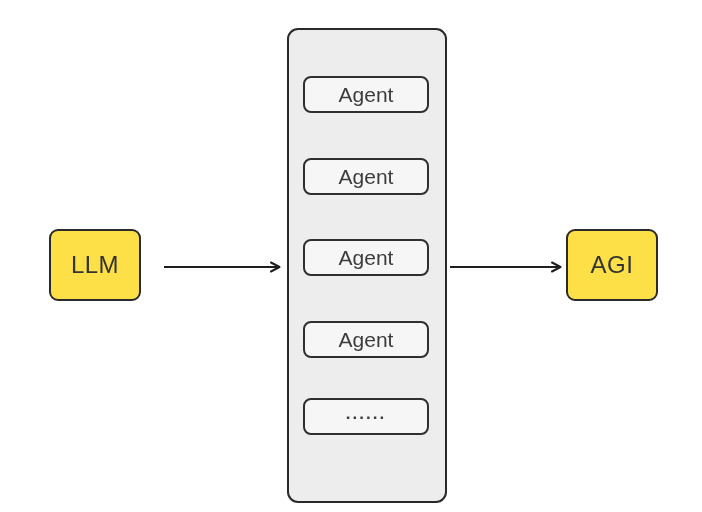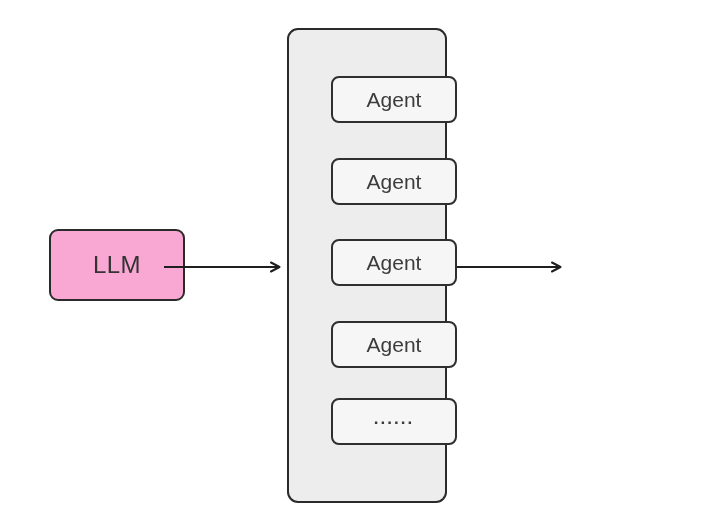--- a/index.html
+++ b/index.html
@@ -11,23 +11,23 @@
   .canvas {
     position: relative;
     width: 702px;
     height: 512px;
     background: #ffffff;
     overflow: hidden;
   }
   
   .node {
     position: absolute;
-    width: 136px;
+    width: 92px;
     height: 72px;
-    background: #f9a8d4;
+    background: #fde047;
     border: 2.5px solid #2a2a2a;
     border-radius: 9px;
     display: flex;
     align-items: center;
     justify-content: center;
     font-size: 24px;
     color: #333333;
     letter-spacing: 0.5px;
     box-sizing: border-box;
   }
@@ -43,31 +43,30 @@
     height: 475px;
     background: #ededed;
     border: 2.5px solid #2a2a2a;
     border-radius: 11px;
     box-sizing: border-box;
   }
   .agent-box {
     position: absolute;
     left: 14px;
     width: 126px;
-    height: 47px;
+    height: 37px;
     background: #f6f6f6;
     border: 2px solid #2f2f2f;
     border-radius: 8px;
     display: flex;
     align-items: center;
     justify-content: center;
     font-size: 21px;
     color: #3c3c3c;
     box-sizing: border-box;
-    margin-left: 28px;
   }
   .agent-1 { top: 46px; }
   .agent-2 { top: 128px; }
   .agent-3 { top: 209px; }
   .agent-4 { top: 291px; }
   .agent-5 { top: 368px; }
   .agent-5 .agent-label {
     font-weight: bold;
     letter-spacing: 2px;
     font-size: 17px;
@@ -130,15 +129,18 @@
       <span class="agent-label">Agent</span>
     </div>
     <div class="agent-box agent-4">
       <span class="agent-label">Agent</span>
     </div>
     <div class="agent-box agent-5">
       <span class="agent-label">......</span>
     </div>
   </div>
 
+  <div class="node node-agi">
+    <span>AGI</span>
+  </div>
 
 
 </div>
 
 </body></html>

